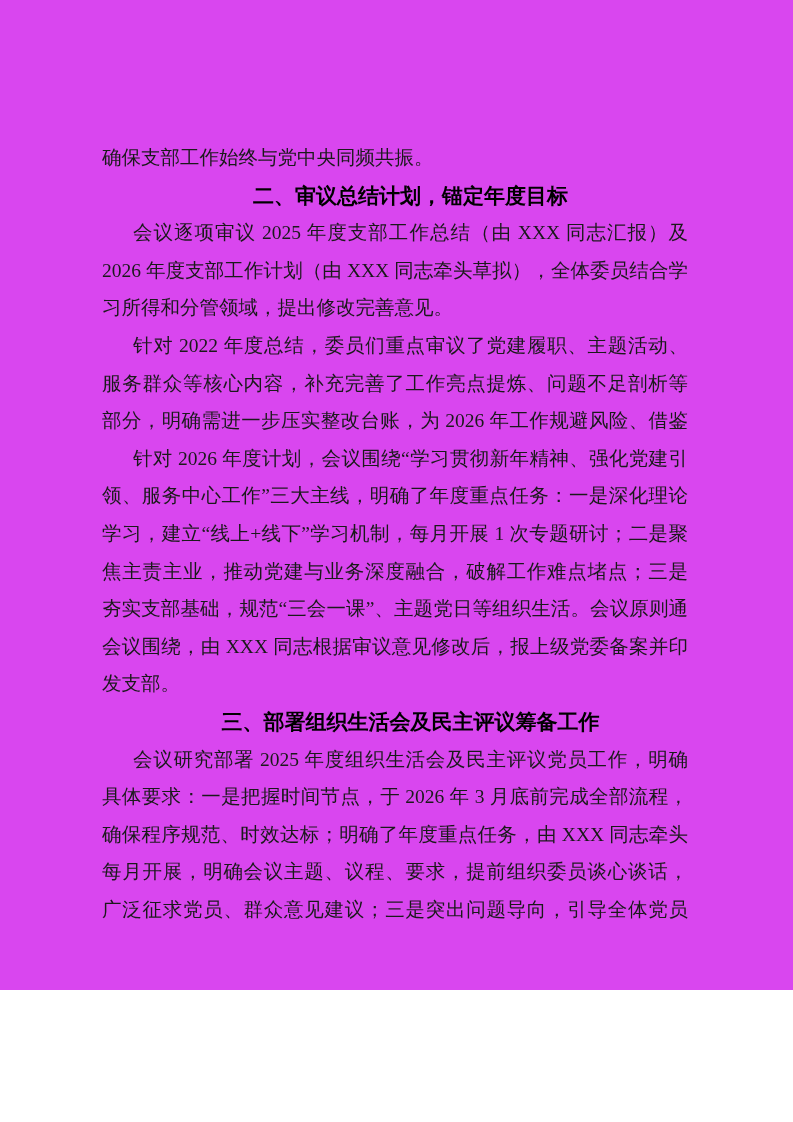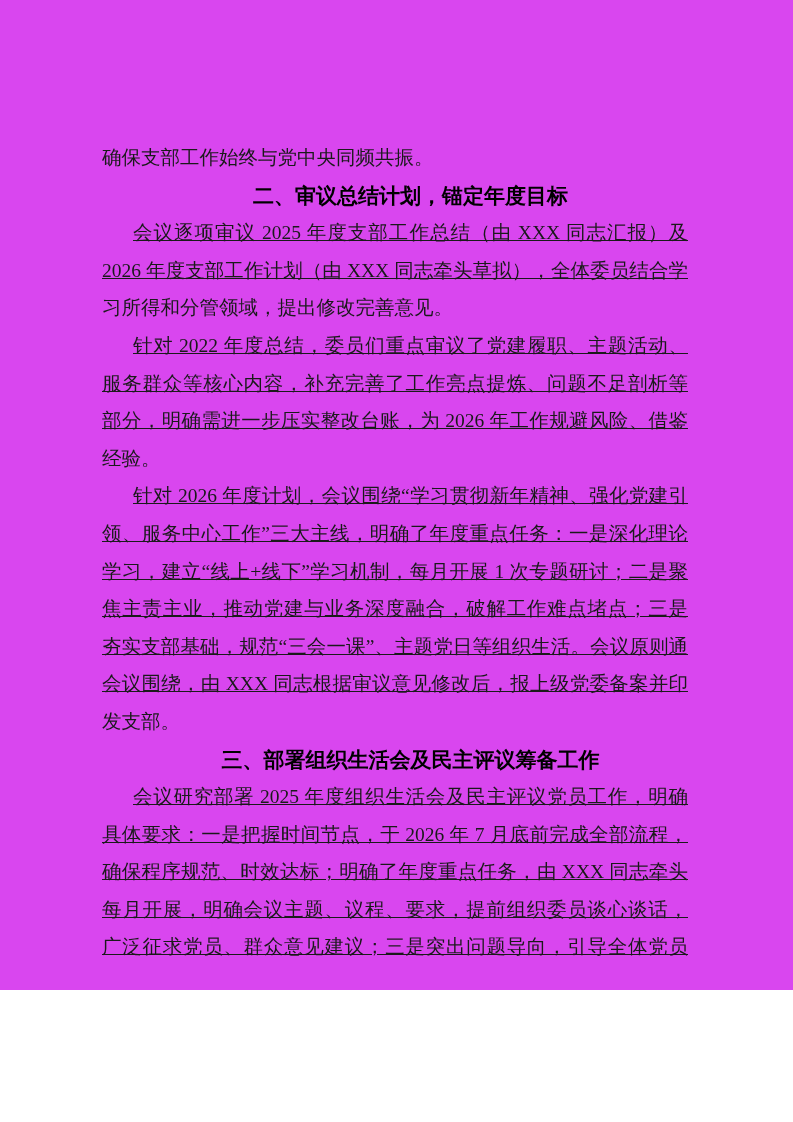--- a/index.html
+++ b/index.html
@@ -25,21 +25,20 @@
     height: 37.6px;
     overflow: hidden;
     text-align: left;
     color: #1a1a1a;
   }
   .ln.indent { padding-left: 31px; }
   .ln.full {
     text-align: justify;
     text-align-last: justify;
     text-justify: inter-character;
-    text-decoration: underline;
   }
   .ln.heading {
     font-family: "Liberation Sans", "DejaVu Sans", sans-serif;
     font-weight: bold;
     font-size: 21px;
     color: #000000;
     padding-left: 31px;
     text-align: center;
   }
   .footer {
@@ -58,29 +57,28 @@
 <div class="page">
   <div class="content">
     <div class="ln">确保支部工作始终与党中央同频共振。</div>
     <div class="ln heading">二、审议总结计划，锚定年度目标</div>
     <div class="ln indent full">会议逐项审议 2025 年度支部工作总结（由 XXX 同志汇报）及</div>
     <div class="ln full">2026 年度支部工作计划（由 XXX 同志牵头草拟），全体委员结合学</div>
     <div class="ln">习所得和分管领域，提出修改完善意见。</div>
     <div class="ln indent full">针对 2022 年度总结，委员们重点审议了党建履职、主题活动、</div>
     <div class="ln full">服务群众等核心内容，补充完善了工作亮点提炼、问题不足剖析等</div>
     <div class="ln full">部分，明确需进一步压实整改台账，为 2026 年工作规避风险、借鉴</div>
-    <div class="ln">经验。</div>
     <div class="ln indent full">针对 2026 年度计划，会议围绕“学习贯彻新年精神、强化党建引</div>
     <div class="ln full">领、服务中心工作”三大主线，明确了年度重点任务：一是深化理论</div>
     <div class="ln full">学习，建立“线上+线下”学习机制，每月开展 1 次专题研讨；二是聚</div>
     <div class="ln full">焦主责主业，推动党建与业务深度融合，破解工作难点堵点；三是</div>
     <div class="ln full">夯实支部基础，规范“三会一课”、主题党日等组织生活。会议原则通</div>
     <div class="ln full">会议围绕，由 XXX 同志根据审议意见修改后，报上级党委备案并印</div>
     <div class="ln">发支部。</div>
     <div class="ln heading">三、部署组织生活会及民主评议筹备工作</div>
     <div class="ln indent full">会议研究部署 2025 年度组织生活会及民主评议党员工作，明确</div>
-    <div class="ln full">具体要求：一是把握时间节点，于 2026 年 7 月底前完成全部流程，</div>
+    <div class="ln full">具体要求：一是把握时间节点，于 2026 年 3 月底前完成全部流程，</div>
     <div class="ln full">确保程序规范、时效达标；明确了年度重点任务，由 XXX 同志牵头制</div>
     <div class="ln full">每月开展，明确会议主题、议程、要求，提前组织委员谈心谈话，</div>
     <div class="ln full">广泛征求党员、群众意见建议；三是突出问题导向，引导全体党员</div>
   </div>
   <div class="footer">— 2 —</div>
 </div>
 
 </body></html>

